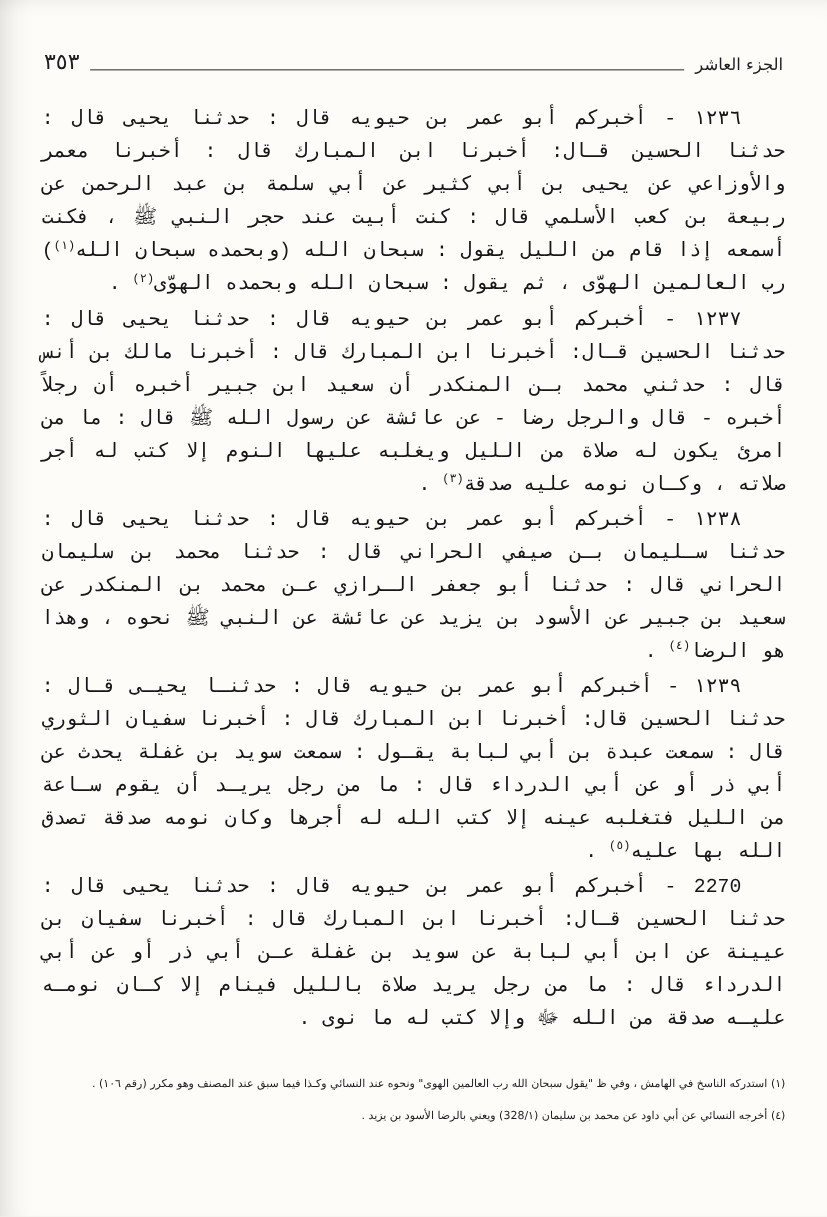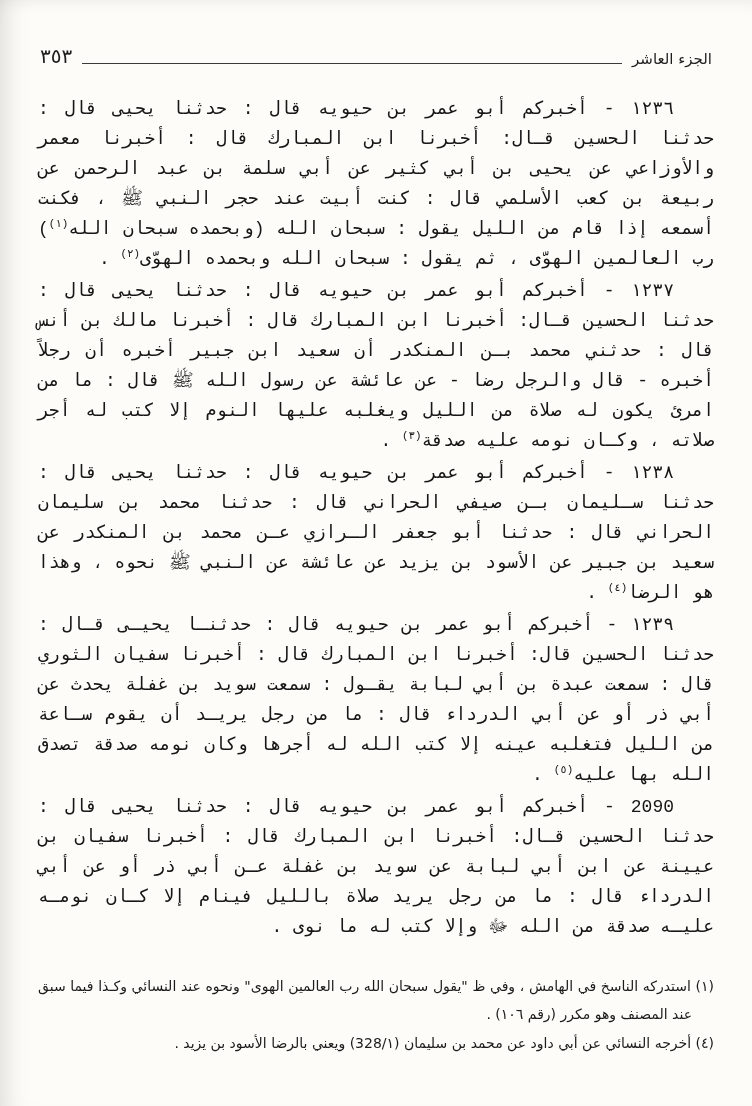--- a/index.html
+++ b/index.html
@@ -61,21 +61,21 @@
 
   sup {
     font-size: 0.6em;
     line-height: 0;
     vertical-align: super;
   }
 
   
   .footnotes-block {
     margin-top: 30px;
-    font-size: 14px;
+    font-size: 10px;
     line-height: 28px;
     text-align: justify;
     color: #1b1b1b;
   }
   p.footnote {
     padding-right: 22px;
     text-indent: -22px;
     margin-bottom: 1px;
   }
 </style>
@@ -88,21 +88,21 @@
     <span class="section-title">الجزء العاشر</span>
     <span class="header-rule"></span>
     <span class="page-number">٣٥٣</span>
   </div>
 
   <div class="body-block">
     <p class="hadith">١٢٣٦ - أخبركم أبو عمر بن حيويه قال : حدثنا يحيى قال : حدثنا الحسين قـال: أخبرنا ابن المبارك قال : أخبرنا معمر والأوزاعي عن يحيى بن أبي كثير عن أبي سلمة بن عبد الرحمن عن ربيعة بن كعب الأسلمي قال : كنت أبيت عند حجر النبي ﷺ ، فكنت أسمعه إذا قام من الليل يقول : سبحان الله (وبحمده سبحان الله<sup>(١)</sup>) رب العالمين الهوّى ، ثم يقول : سبحان الله وبحمده الهوّى<sup>(٢)</sup> .</p>
     <p class="hadith">١٢٣٧ - أخبركم أبو عمر بن حيويه قال : حدثنا يحيى قال : حدثنا الحسين قـال: أخبرنا ابن المبارك قال : أخبرنا مالك بن أنس قال : حدثني محمد بـن المنكدر أن سعيد ابن جبير أخبره أن رجلاً أخبره - قال والرجل رضا - عن عائشة عن رسول الله ﷺ قال : ما من امرئ يكون له صلاة من الليل ويغلبه عليها النوم إلا كتب له أجر صلاته ، وكـان نومه عليه صدقة<sup>(٣)</sup> .</p>
     <p class="hadith">١٢٣٨ - أخبركم أبو عمر بن حيويه قال : حدثنا يحيى قال : حدثنا سـليمان بـن صيفي الحراني قال : حدثنا محمد بن سليمان الحراني قال : حدثنا أبو جعفر الـرازي عـن محمد بن المنكدر عن سعيد بن جبير عن الأسود بن يزيد عن عائشة عن النبي ﷺ نحوه ، وهذا هو الرضا<sup>(٤)</sup> .</p>
     <p class="hadith">١٢٣٩ - أخبركم أبو عمر بن حيويه قال : حدثنـا يحيـى قـال : حدثنا الحسين قال: أخبرنا ابن المبارك قال : أخبرنا سفيان الثوري قال : سمعت عبدة بن أبي لبابة يقـول : سمعت سويد بن غفلة يحدث عن أبي ذر أو عن أبي الدرداء قال : ما من رجل يريـد أن يقوم سـاعة من الليل فتغلبه عينه إلا كتب الله له أجرها وكان نومه صدقة تصدق الله بها عليه<sup>(٥)</sup> .</p>
-    <p class="hadith">2090 - أخبركم أبو عمر بن حيويه قال : حدثنا يحيى قال : حدثنا الحسين قـال: أخبرنا ابن المبارك قال : أخبرنا سفيان بن عيينة عن ابن أبي لبابة عن سويد بن غفلة عـن أبي ذر أو عن أبي الدرداء قال : ما من رجل يريد صلاة بالليل فينام إلا كـان نومـه عليـه صدقة من الله ﷻ وإلا كتب له ما نوى .</p>
+    <p class="hadith">2270 - أخبركم أبو عمر بن حيويه قال : حدثنا يحيى قال : حدثنا الحسين قـال: أخبرنا ابن المبارك قال : أخبرنا سفيان بن عيينة عن ابن أبي لبابة عن سويد بن غفلة عـن أبي ذر أو عن أبي الدرداء قال : ما من رجل يريد صلاة بالليل فينام إلا كـان نومـه عليـه صدقة من الله ﷻ وإلا كتب له ما نوى .</p>
   </div>
 
   <div class="footnotes-block">
     <p class="footnote">(١) استدركه الناسخ في الهامش ، وفي ظ "يقول سبحان الله رب العالمين الهوى" ونحوه عند النسائي وكـذا فيما سبق عند المصنف وهو مكرر (رقم ١٠٦) .</p>
     <p class="footnote">(٤) أخرجه النسائي عن أبي داود عن محمد بن سليمان (328/١) ويعني بالرضا الأسود بن يزيد .</p>
   </div>
 
 </div>
 
 </body></html>

